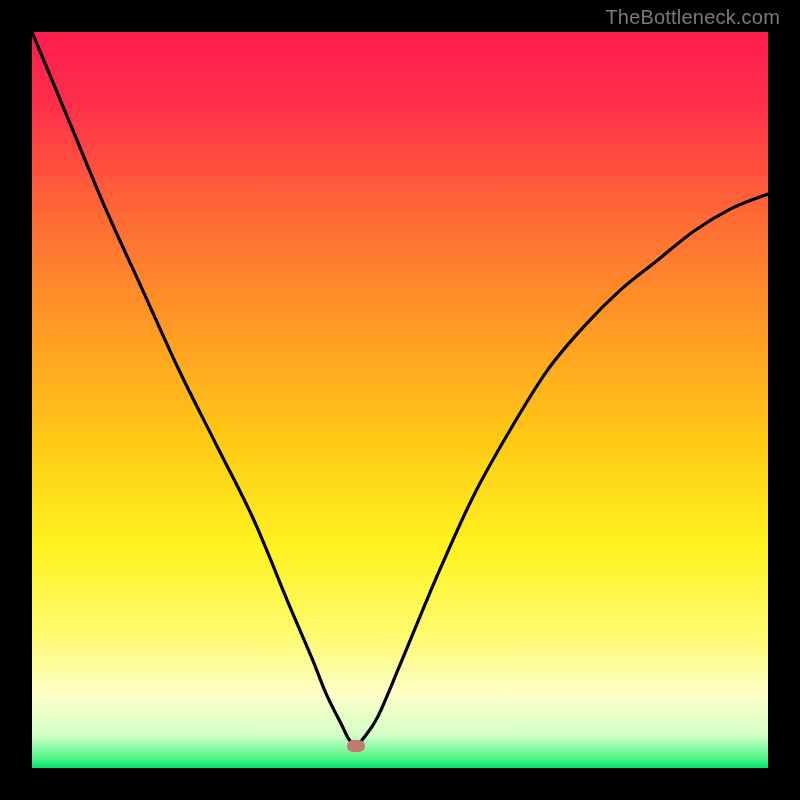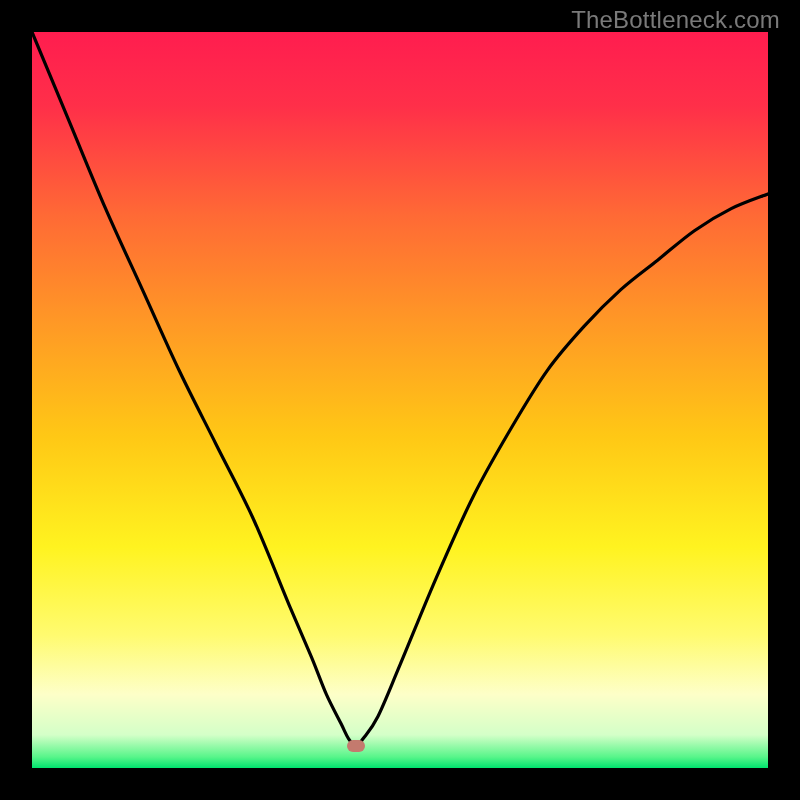--- a/index.html
+++ b/index.html
@@ -27,21 +27,21 @@
   }
   .gradient-bg {
     position: absolute;
     inset: 0;
   }
   .watermark {
     position: absolute;
     top: 6px;
     right: 20px;
     color: #7a7a7a;
-    font-size: 24px;
+    font-size: 20px;
     letter-spacing: 0.2px;
     font-weight: 500;
   }
   .curve-svg {
     position: absolute;
     inset: 0;
   }
   .dot {
     position: absolute;
     width: 18px;

